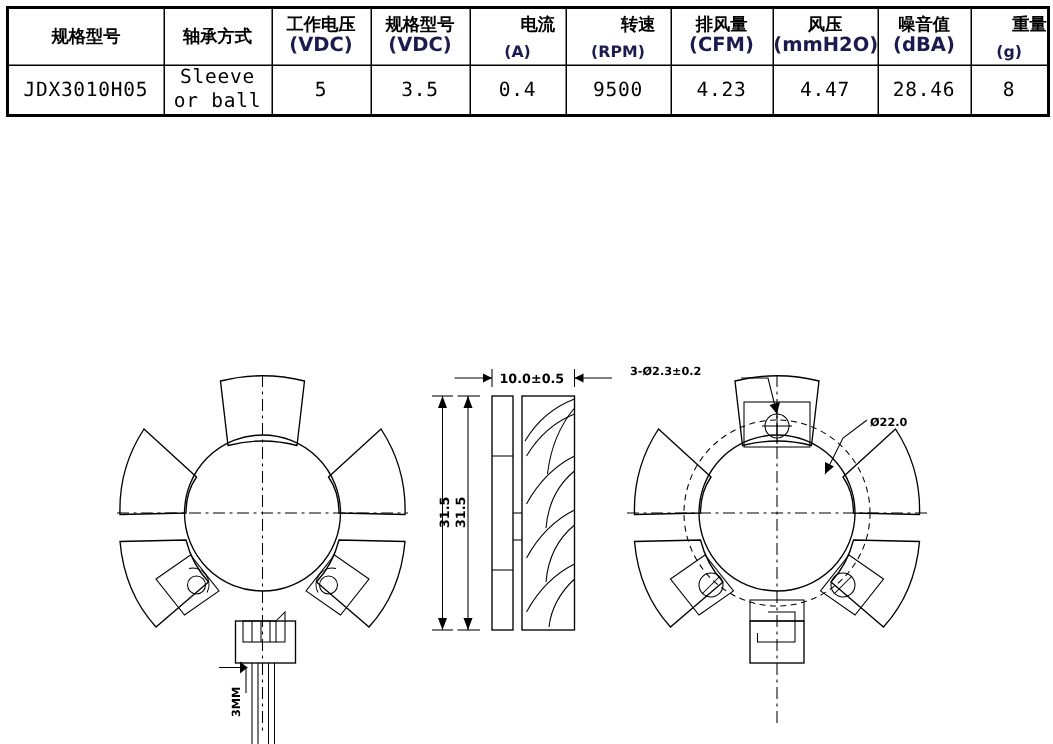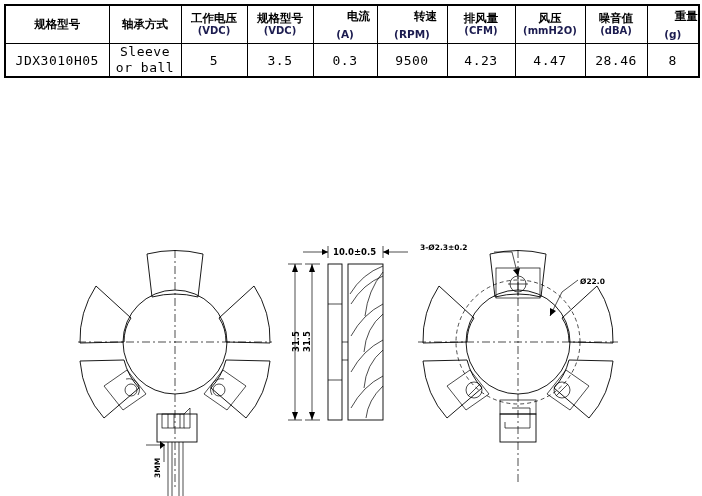--- a/index.html
+++ b/index.html
@@ -35,21 +35,21 @@
   }
   .hdr-cn{
     display:block;
     font-size:11.5px;
     font-weight:bold;
     letter-spacing:0px;
     color:#000;
   }
   .hdr-unit{
     display:block;
-    font-size:10px;
+    font-size:13px;
     font-weight:bold;
     color:#1b1b4f;
   }
   .hdr-inline{
     font-size:11.5px;font-weight:bold;margin-left:27px;
   }
   .hdr-inline .u{
     font-size:10.5px;color:#1b1b4f;font-weight:bold;
   }
   table.spec tbody td{
@@ -156,21 +156,21 @@
           <span class="u">(g)</span></span>
         </th>
       </tr>
     </thead>
     <tbody id="spec-body">
         <tr>
           <td class="model">JDX3010H05</td>
           <td class="bearing">Sleeve or ball</td>
           <td>5</td>
           <td>3.5</td>
-          <td>0.3</td>
+          <td>0.4</td>
           <td>9500</td>
           <td>4.23</td>
           <td>4.47</td>
           <td>28.46</td>
           <td>8</td>
         </tr>
       </tbody>
   </table>
 </div>
 

